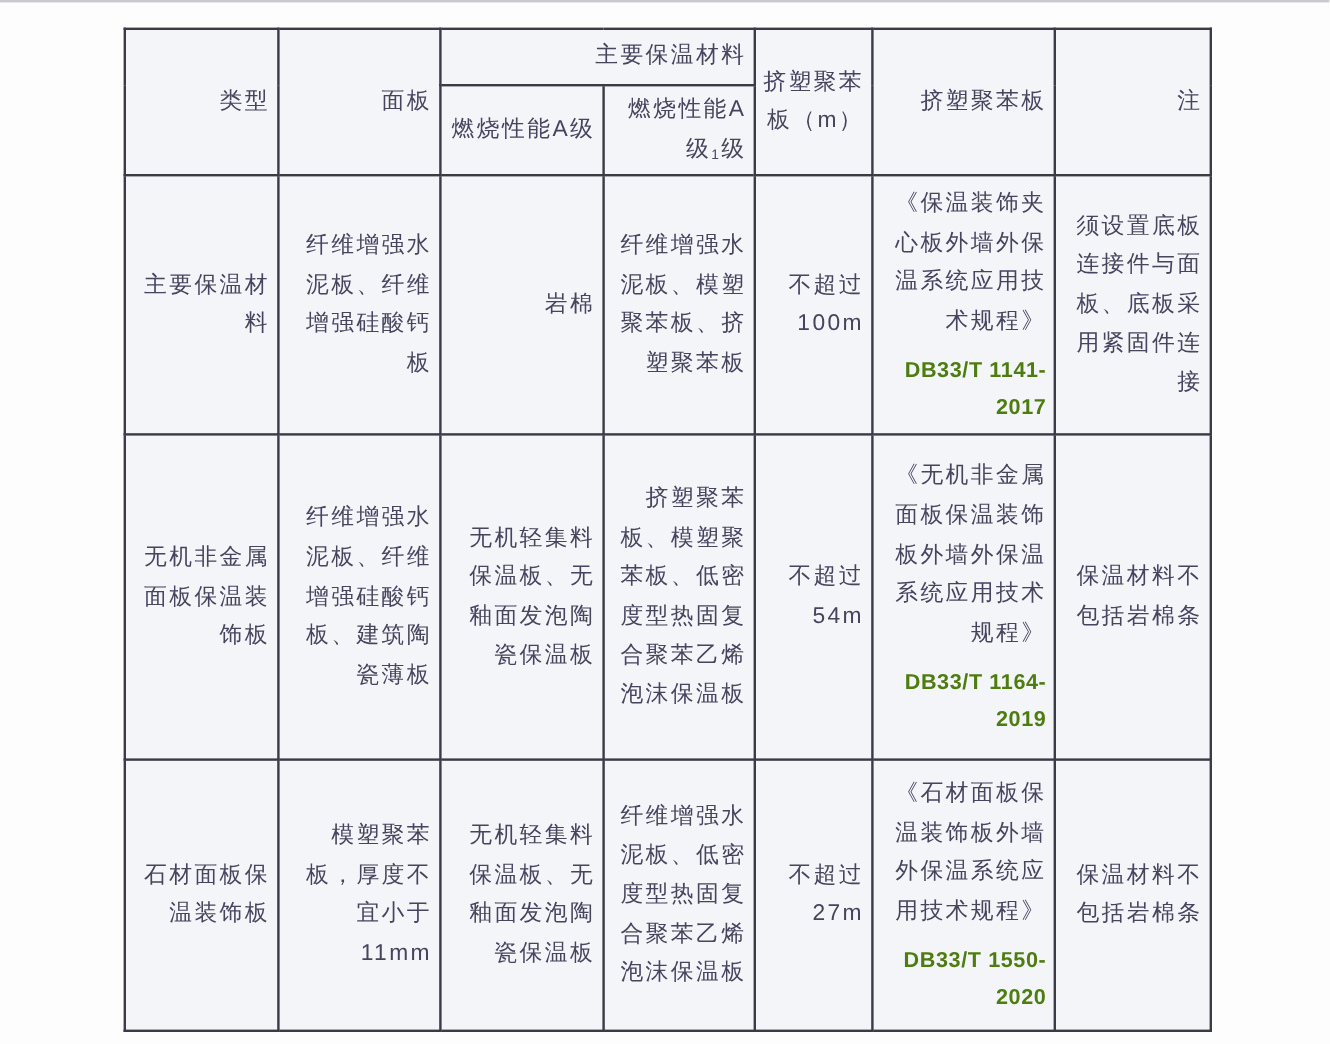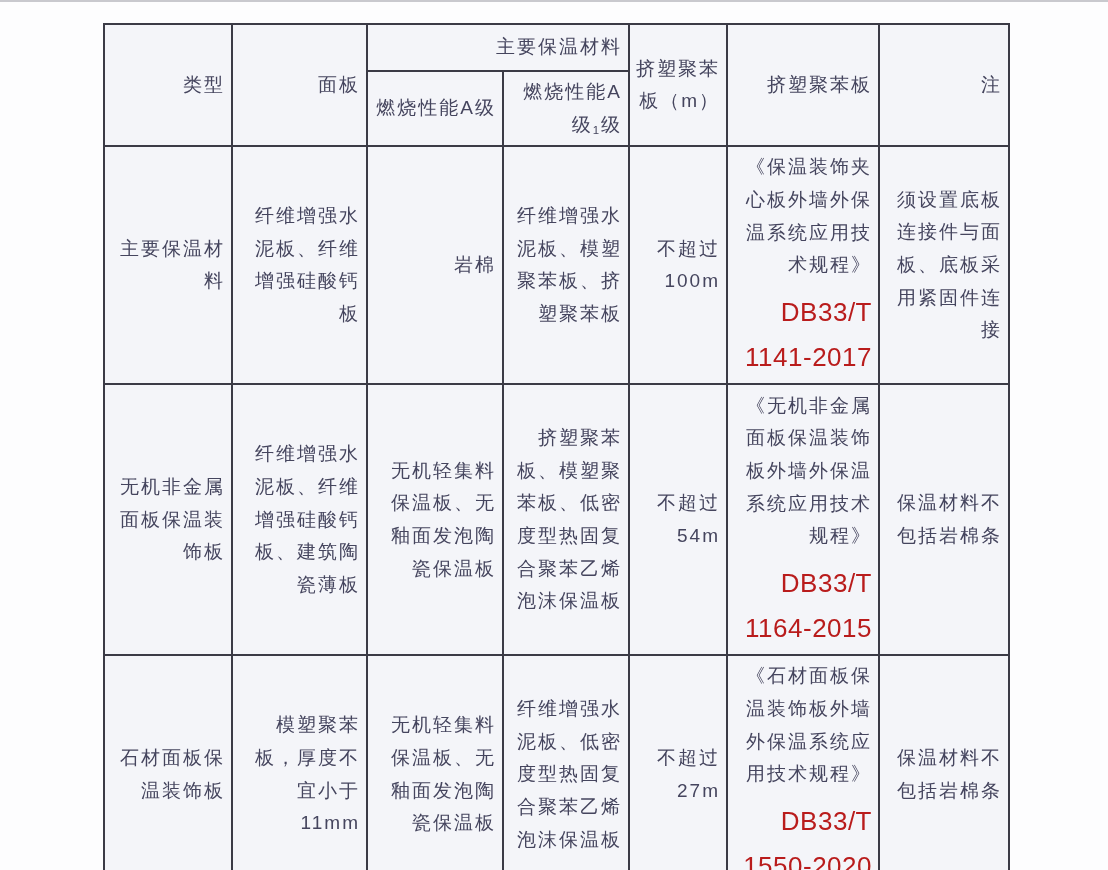--- a/index.html
+++ b/index.html
@@ -41,24 +41,24 @@
     letter-spacing: 2px;
     text-align: right;
     vertical-align: middle;
     line-height: 1.72;
     padding: 4px 6px;
     word-break: break-word;
   }
   .std-code {
     display: block;
     margin-top: 8px;
-    font-size: 26px;
-    font-weight: 400;
+    font-size: 18px;
+    font-weight: 700;
     letter-spacing: 0.5px;
-    color: #b91c1c;
+    color: #4d7c0f;
   }
   sub.b1 {
     font-size: 0.6em;
     vertical-align: -0.25em;
   }
 </style>
 </head>
 <body>
 
 <div class="canvas">
@@ -105,21 +105,21 @@
     </tr>
 
     <tr style="height:271px">
       <td>无机非金属面板保温装饰板</td>
       <td>纤维增强水泥板、纤维增强硅酸钙板、建筑陶瓷薄板</td>
       <td>无机轻集料保温板、无釉面发泡陶瓷保温板</td>
       <td>挤塑聚苯板、模塑聚苯板、低密度型热固复合聚苯乙烯泡沫保温板</td>
       <td>不超过54m</td>
       <td>
         <span>《无机非金属面板保温装饰板外墙外保温系统应用技术规程》</span>
-        <span class="std-code">DB33/T 1164-2015</span>
+        <span class="std-code">DB33/T 1164-2019</span>
       </td>
       <td>保温材料不包括岩棉条</td>
     </tr>
 
     <tr style="height:226px">
       <td>石材面板保温装饰板</td>
       <td>模塑聚苯板，厚度不宜小于11mm</td>
       <td>无机轻集料保温板、无釉面发泡陶瓷保温板</td>
       <td>纤维增强水泥板、低密度型热固复合聚苯乙烯泡沫保温板</td>
       <td>不超过27m</td>

